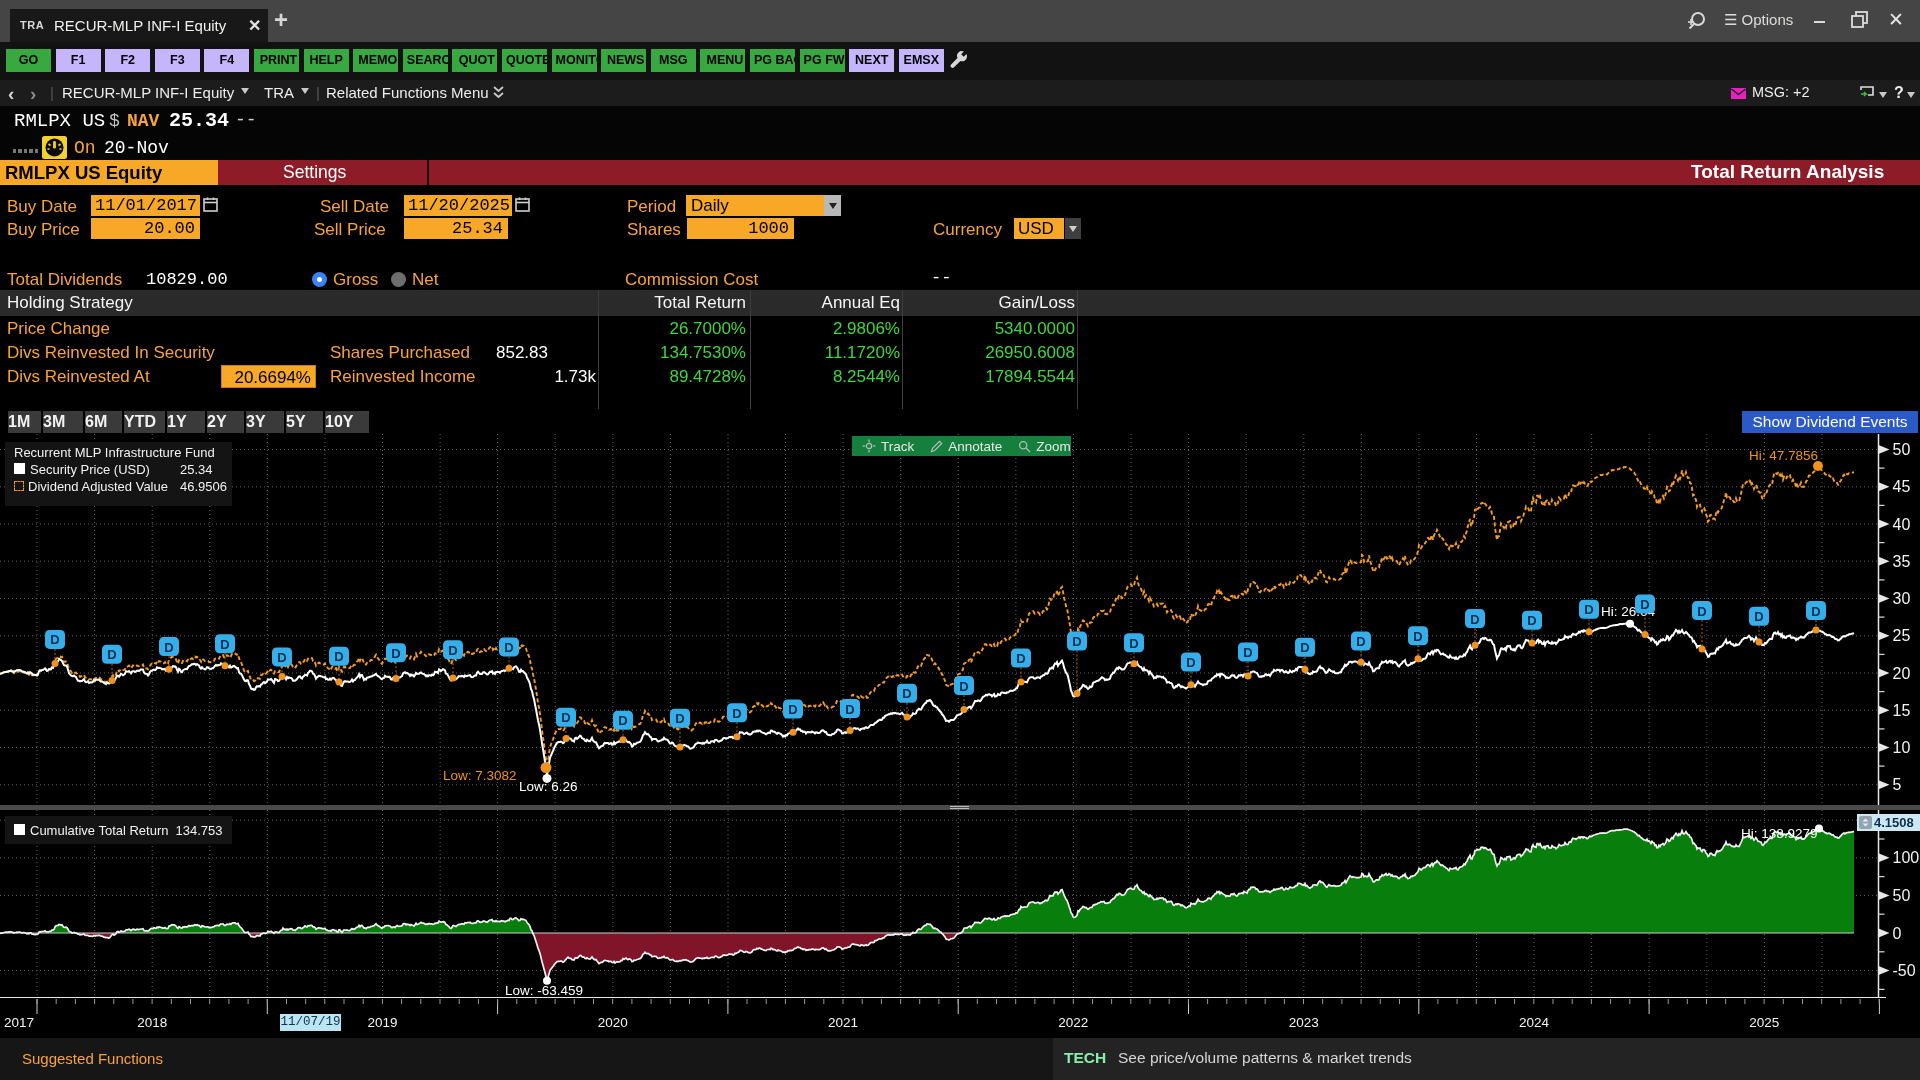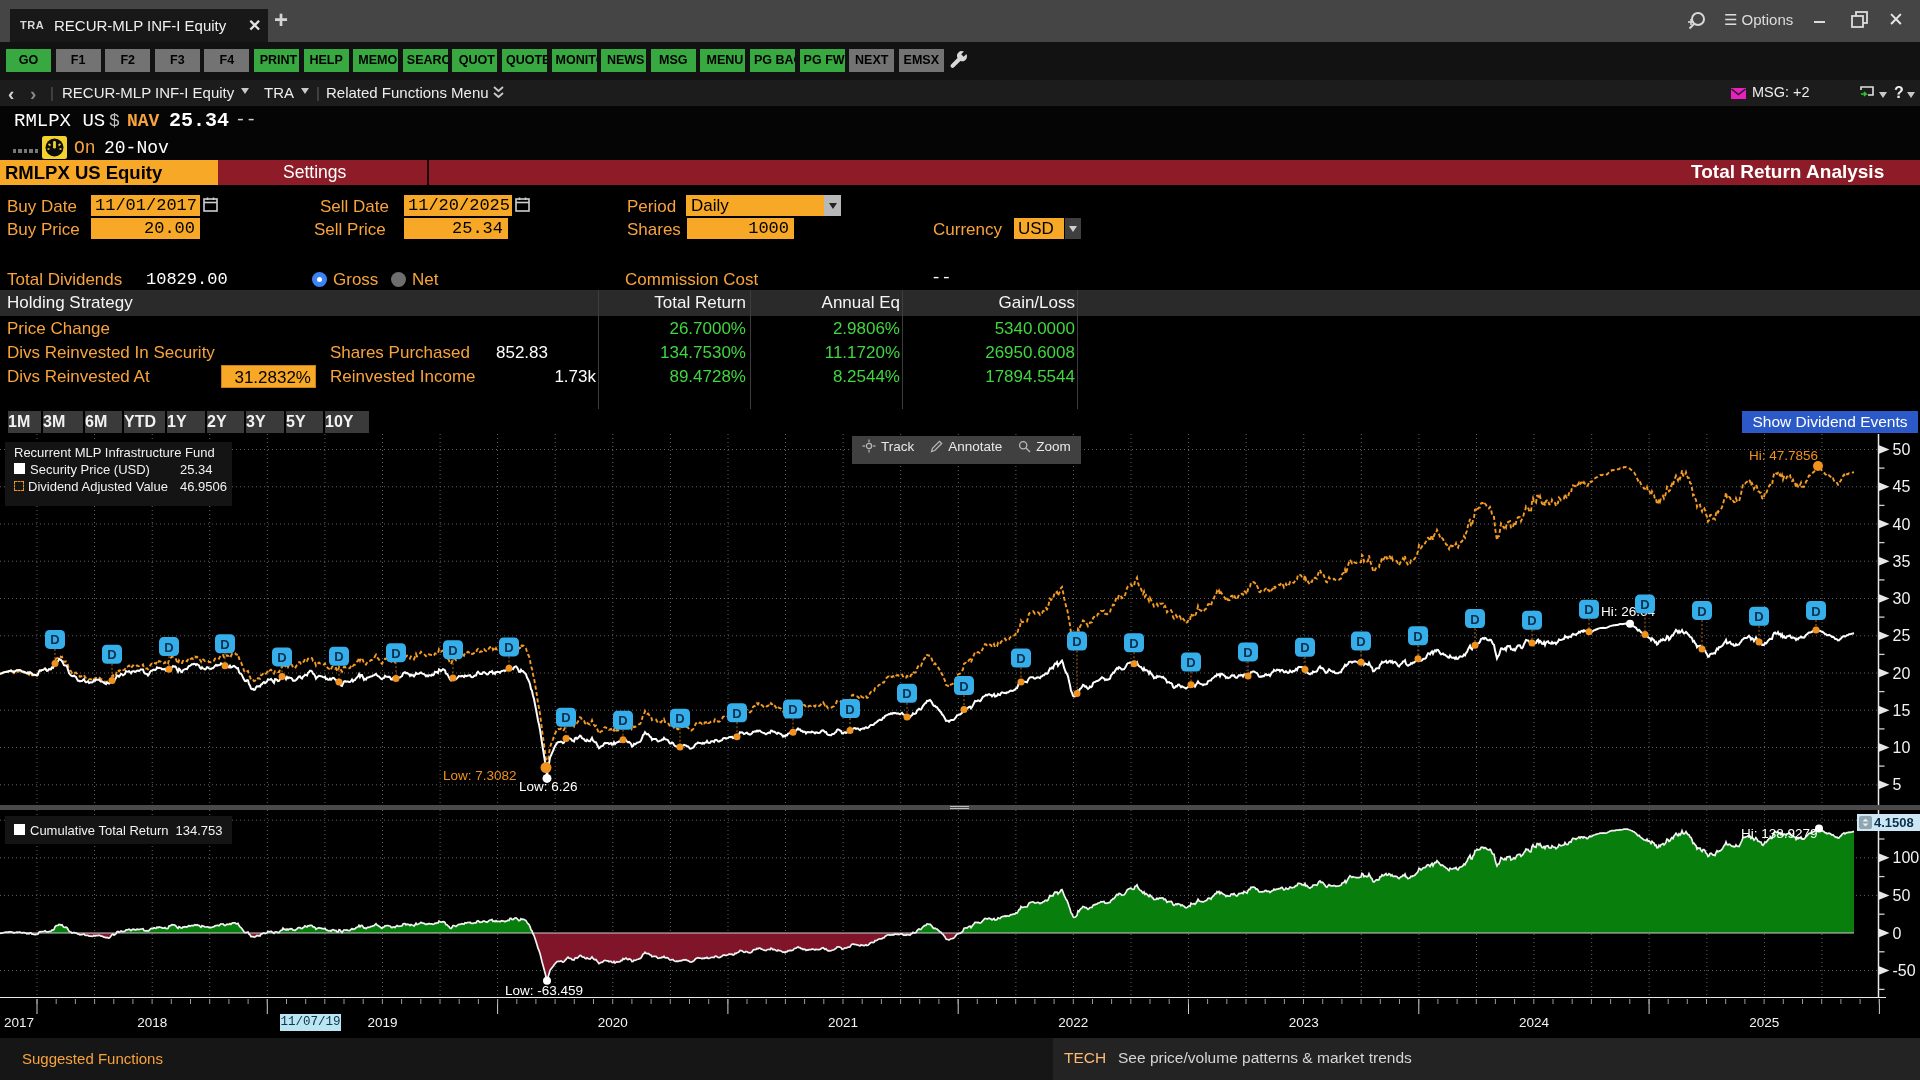--- a/index.html
+++ b/index.html
@@ -11,21 +11,21 @@
 #tab .ttl{position:absolute;left:44px;top:8px;font-size:15px}
 #tab .x{position:absolute;left:238px;top:7px;font-size:16px;color:#e2e2e2;font-weight:bold}
 #titlebar .plus{position:absolute;left:274px;top:6px;font-size:24px;color:#d5d5d5;font-weight:bold}
 #titlebar .opt{position:absolute;left:1724px;top:11px;font-size:15px;color:#dcdcda}
 #titlebar .xw{position:absolute;left:1888px;top:8px;font-size:19px;color:#e5e5e5}
 #toolbar{position:absolute;left:0;top:42px;width:1920px;height:38px;background:#121212}
 .tbtn{position:absolute;top:7px;width:45px;height:23px;line-height:23px;font-size:12.5px;
  font-weight:bold;color:#000;text-align:center;overflow:hidden;white-space:nowrap}
 .tbtn.lft{text-align:center;padding-left:4px}
 .tbtn.g{background:#38a841}
-.tbtn.w{background:#737373}
+.tbtn.w{background:#c4b5fd}
 #navrow{position:absolute;left:0;top:80px;width:1920px;height:26px;background:#1c1c1c;color:#ededed}
 #navrow span{position:absolute;top:4px;font-size:15px}
 .caret{display:inline-block;width:0;height:0;border-left:4.5px solid transparent;
  border-right:4.5px solid transparent;border-top:6px solid #c9c9c9;margin-left:7px}
 #sec{position:absolute;left:0;top:106px;width:1920px;height:54px;background:#050505}
 .mono{font-family:"Liberation Mono",monospace}
 #redbar{position:absolute;left:0;top:160px;width:1920px;height:25px;background:#8e1c28}
 #redbar .ambox{position:absolute;left:0;top:0;width:218px;height:25px;background:#f7a827;
  color:#000;font-size:18.5px;font-weight:bold;line-height:25px;padding-left:5px}
 .olabel{position:absolute;color:#f8a33c;font-size:17px}
@@ -33,22 +33,22 @@
 .wval{position:absolute;color:#fff;font-size:17px}
 .gval{position:absolute;color:#41d541;font-size:17px;text-align:right}
 #tblhead{position:absolute;left:0;top:290px;width:1920px;height:26px;background:#2a2a2a;color:#f5f5f5}
 .vline{position:absolute;top:290px;width:1px;height:119px;background:#3d3d3d}
 .trbtn{position:absolute;top:0;height:22px;background:#3a3a3a;color:#f2f2f2;font-size:16px;
  font-weight:bold;text-align:left;line-height:22px}
 #sde{position:absolute;left:1742px;top:411px;width:176px;height:22px;background:#2b5ac8;
  color:#fff;font-size:15.5px;text-align:center;line-height:21px}
 #legend1{position:absolute;left:5px;top:442px;width:227px;height:64px;background:#141414;color:#f2f2f2;font-size:13px}
 #legend2{position:absolute;left:5px;top:816px;width:227px;height:28px;background:#141414;color:#f2f2f2;font-size:13px}
-#taz{position:absolute;left:852px;top:436px;height:28px;background:#404040;
- color:#e8e8e8;font-size:13.5px;line-height:20px;white-space:nowrap;padding-right:10px}
+#taz{position:absolute;left:852px;top:436px;height:20px;background:#15803d;
+ color:#e8e8e8;font-size:13.5px;line-height:20px;white-space:nowrap;}
 #divider{position:absolute;left:0;top:805px;width:1920px;height:5px;background:#4a4a4a}
 #datetag{position:absolute;left:280px;top:1014px;width:61px;height:17px;background:#b9e6f2;
  color:#14324a;font-size:12.5px;text-align:center;line-height:17px;font-family:"Liberation Mono",monospace}
 #valtag{position:absolute;left:1857px;top:814px;width:63px;height:17px;background:#cde8f4;
  color:#0b2f4a;font-size:13px;font-weight:bold;line-height:17px}
 #botbar{position:absolute;left:0;top:1038px;width:1920px;height:42px;background:#161616}
 #botbar .s2{position:absolute;left:178px;top:0;width:872px;height:42px;background:#232323}
 #botbar .s3{position:absolute;left:1053px;top:0;width:867px;height:42px;background:#232323}
 </style></head>
 <body>
@@ -595,21 +595,21 @@
 <span class="gval" style="left:905px;top:319px;width:170px">5340.0000</span>
 
 <span class="olabel" style="left:7px;top:343px">Divs Reinvested In Security</span>
 <span class="olabel" style="left:330px;top:343px">Shares Purchased</span>
 <span class="wval" style="left:496px;top:343px;width:100px;">852.83</span>
 <span class="gval" style="left:596px;top:343px;width:150px">134.7530%</span>
 <span class="gval" style="left:750px;top:343px;width:150px">11.1720%</span>
 <span class="gval" style="left:905px;top:343px;width:170px">26950.6008</span>
 
 <span class="olabel" style="left:7px;top:367px">Divs Reinvested At</span>
-<div class="afield" style="left:221px;top:365px;width:95px;padding-right:4px;text-align:right;height:23px;line-height:23px;border:1px solid #c77f17">31.2832%</div>
+<div class="afield" style="left:221px;top:365px;width:95px;padding-right:4px;text-align:right;height:23px;line-height:23px;border:1px solid #c77f17">20.6694%</div>
 <span class="olabel" style="left:330px;top:367px">Reinvested Income</span>
 <span class="wval" style="left:496px;top:367px;width:100px;text-align:right">1.73k</span>
 <span class="gval" style="left:596px;top:367px;width:150px">89.4728%</span>
 <span class="gval" style="left:750px;top:367px;width:150px">8.2544%</span>
 <span class="gval" style="left:905px;top:367px;width:170px">17894.5544</span>
 
 
 <div class="abs" style="left:0;top:411px;width:700px;height:22px">
     <div class="trbtn" style="left:8px;width:33px">1M</div>
     <div class="trbtn" style="left:43px;width:40px">3M</div>
@@ -655,16 +655,16 @@
 <div id="datetag">11/07/19</div>
 <div id="valtag"><svg style="margin:2px 2px 0 2px;vertical-align:top" width="13" height="13" viewBox="0 0 13 13">
       <rect x="0" y="0" width="13" height="13" rx="2" fill="#8fa6b2"></rect>
       <path d="M3.5 5.5l3-3 3 3z" fill="#e8eef2"></path>
       <path d="M3.5 7.5l3 3 3-3z" fill="#e8eef2"></path>
     </svg>4.1508</div>
 
 <div id="botbar">
  <span class="abs" style="left:22px;top:12px;color:#f8a33c;font-size:15px">Suggested Functions</span>
  <div class="s3">
-  <span class="abs" style="left:11px;top:11px;color:#fdba74;font-size:15.5px;font-weight:normal">TECH</span>
+  <span class="abs" style="left:11px;top:11px;color:#86efac;font-size:15.5px;font-weight:bold">TECH</span>
   <span class="abs" style="left:65px;top:11px;color:#d5d5d5;font-size:15.5px">See price/volume patterns &amp; market trends</span>
  </div>
 </div>
 
 </body></html>

